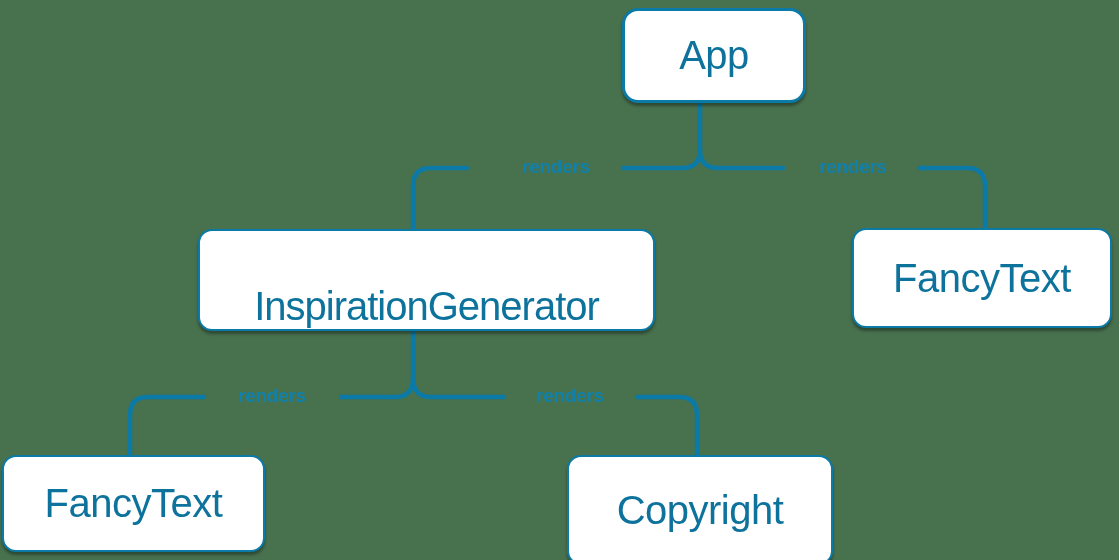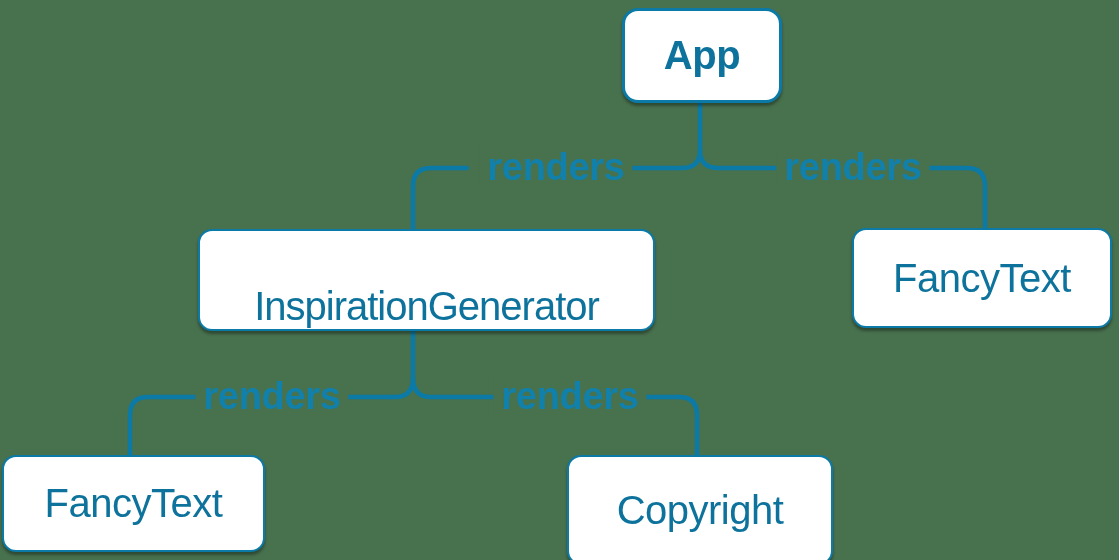--- a/index.html
+++ b/index.html
@@ -39,34 +39,34 @@
     background: var(--node-fill);
     border: 2.5px solid var(--node-border);
     border-radius: 14px;
     color: var(--node-text);
     display: flex; align-items: center; justify-content: center;
     font-size: 40px;
     letter-spacing: -0.5px;
     box-shadow: 0 3px 3px rgba(0,0,0,0.35);
   }
   .node-app {
-    left: 622px; top: 8px; width: 160px; height: 95px;
-    border-width: 3.5px; border-radius: 16px; font-weight: bold;
+    left: 622px; top: 8px; width: 184px; height: 95px;
+    border-width: 3.5px; border-radius: 16px;
   }
   .node-ig    { left: 198px; top: 229px; width: 457px; height: 102px; letter-spacing: -1px; align-items: flex-end; }
   .node-ft-r  { left: 852px; top: 228px; width: 260px; height: 100px; }
   .node-ft-l  { left: 2px;   top: 455px; width: 263px; height: 97px; }
   .node-cr    { left: 567px; top: 455px; width: 266px; height: 110px; }
   .edge-label {
     position: absolute;
     z-index: 2;
     transform: translate(-50%, -50%);
     background: var(--background);
     color: var(--edge-label-text);
-    font-size: 38px;
+    font-size: 19px;
     font-weight: 600;
     letter-spacing: -0.3px;
     padding: 0 8px;
     white-space: nowrap;
   }
   .edge-label-1 { left: 556px; top: 167px; }
   .edge-label-2 { left: 853px; top: 167px; }
   .edge-label-3 { left: 272px; top: 396px; }
   .edge-label-4 { left: 570px; top: 396px; }
 </style>

